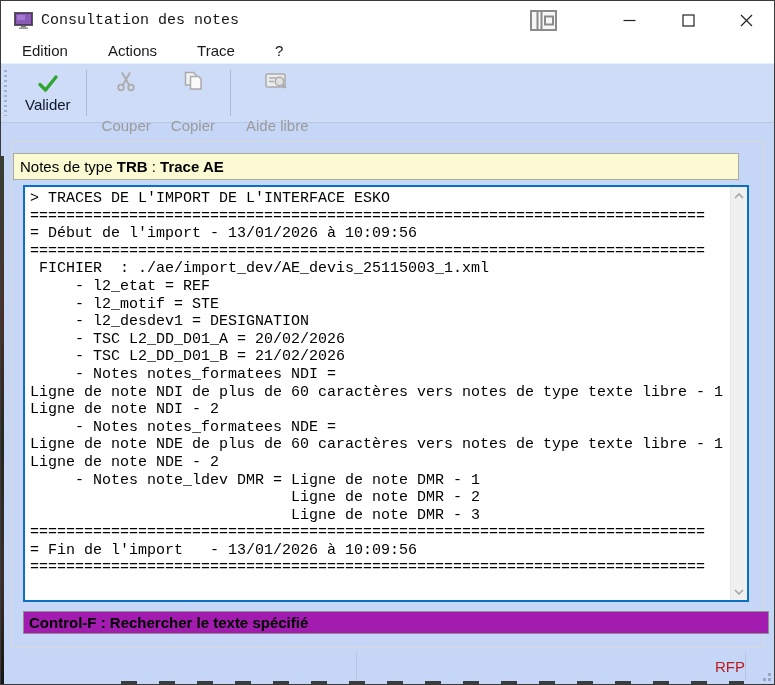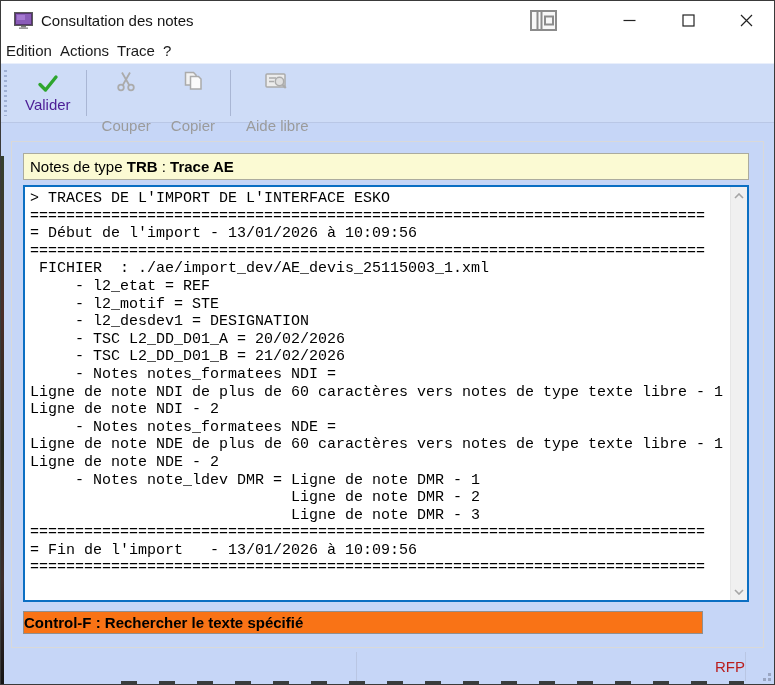--- a/index.html
+++ b/index.html
@@ -2,57 +2,57 @@
 <html><head>
 <meta charset="utf-8">
 <style>
   html,body{margin:0;padding:0;}
   body{width:775px;height:685px;overflow:hidden;font-family:"Liberation Sans",sans-serif;}
   .window{position:relative;width:775px;height:685px;background:#c6d6f7;border:1px solid #3a3a3a;box-sizing:border-box;overflow:hidden;}
 
   
   .titlebar{position:absolute;left:0;top:0;width:100%;height:38px;background:#ffffff;display:flex;align-items:center;}
   .app-icon{margin-left:13px;display:inline-flex;}
-  .title{margin-left:8px;font-size:15px;color:#141414;}
+  .title{margin-left:8px;font-size:15px;color:#141414;font-family:Liberation Mono, monospace;}
   .ctl{position:absolute;top:0;height:38px;width:42px;display:flex;align-items:center;justify-content:center;cursor:default;}
   .ctl-layout{left:521px;}
   .ctl-min{left:607px;}
   .ctl-max{left:666px;}
   .ctl-close{left:724px;}
 
   
   .menubar{position:absolute;left:0;top:38px;width:100%;height:24px;background:#ffffff;display:flex;align-items:center;font-size:15px;color:#1a1a1a;}
-  .menu-item{padding:0 4px;height:24px;line-height:24px;}
+  .menu-item{padding:0 20px;height:24px;line-height:24px;}
   .menu-item:first-child{margin-left:1px;}
 
   
   .toolbar{position:absolute;left:0;top:62px;width:100%;height:60px;background:#cedcf7;border-top:1px solid #e9effb;border-bottom:1px solid #b9c7e6;box-sizing:border-box;display:flex;align-items:center;}
   .gripper{width:3px;height:46px;margin-left:3px;margin-right:8px;background:repeating-linear-gradient(180deg,#9fb0d4 0 2px,transparent 2px 5px);}
-  .tbtn{display:flex;flex-direction:column;align-items:center;justify-content:flex-start;gap:1px;border:none;background:transparent;padding:3px 10px 2px 10px;height:54px;font-family:"Liberation Sans",sans-serif;font-size:15px;color:#4c1d95;}
+  .tbtn{display:flex;flex-direction:column;align-items:center;justify-content:flex-start;gap:1px;border:none;background:transparent;padding:3px 10px 2px 10px;height:54px;font-family:"Liberation Sans",sans-serif;font-size:15px;color:#0f172a;}
   .tbtn .ticon{height:26px;display:flex;align-items:flex-end;justify-content:center;}
   .tbtn.disabled{color:#9b9b9b;gap:24px;}
   .tsep{width:1px;height:46px;background:#a9b6d4;margin:0 5px;}
 
   
   .groupbox{position:absolute;left:10px;top:140px;width:753px;height:507px;border:1px solid #d9d9d9;box-sizing:border-box;}
 
   
-  .headerbar{position:absolute;left:22px;top:152px;width:726px;height:27px;background:#fbfad3;border:1px solid #abab9e;box-sizing:border-box;font-size:15px;color:#000;line-height:25px;padding-left:6px;white-space:pre;overflow:hidden;}
+  .headerbar{position:absolute;left:12px;top:152px;width:726px;height:27px;background:#fbfad3;border:1px solid #abab9e;box-sizing:border-box;font-size:15px;color:#000;line-height:25px;padding-left:6px;white-space:pre;overflow:hidden;}
   .headerbar b{font-weight:bold;}
 
   
   .notesbox{position:absolute;left:22px;top:184px;width:726px;height:417px;background:#ffffff;border:2px solid #0b6fc3;box-sizing:border-box;}
   .notesbox pre{margin:0;padding:3px 2px 0 5px;font-family:Liberation Mono, monospace;font-size:15px;line-height:17.6px;color:#000;white-space:pre;overflow:hidden;width:692px;}
   .vscroll{position:absolute;right:0;top:0;bottom:0;width:17px;background:#f0f0f0;border-left:1px solid #e6e6e6;box-sizing:border-box;}
   .vscroll .arr{position:absolute;left:0;width:100%;height:17px;display:flex;align-items:center;justify-content:center;}
   .vscroll .arr-up{top:0;}
   .vscroll .arr-down{bottom:0;}
 
   
-  .statusbar{position:absolute;left:22px;top:610px;width:680px;height:23px;background:#f97316;border:1px solid #8f8f8f;box-sizing:border-box;font-size:15px;font-weight:bold;color:#000;line-height:21px;overflow:hidden;}
+  .statusbar{position:absolute;left:22px;top:610px;width:746px;height:23px;background:#a21caf;border:1px solid #8f8f8f;box-sizing:border-box;font-size:15px;font-weight:bold;color:#000;line-height:21px;padding-left:5px;overflow:hidden;}
 
   
   .footer-div1{position:absolute;left:355px;top:651px;width:1px;height:29px;background:#b9c6e3;}
   .footer-div2{position:absolute;left:744px;top:651px;width:1px;height:29px;background:#b9c6e3;}
   .footer-label{position:absolute;left:714px;top:657px;font-size:15px;color:#b91c1c;}
   .resize-grip{position:absolute;right:3px;bottom:3px;width:13px;height:13px;}
   .resize-grip i{position:absolute;width:3px;height:3px;background:#9aa6c2;}
   .resize-grip .d1{right:0;bottom:0;}
   .resize-grip .d2{right:5px;bottom:0;}
   .resize-grip .d3{right:0;bottom:5px;}

